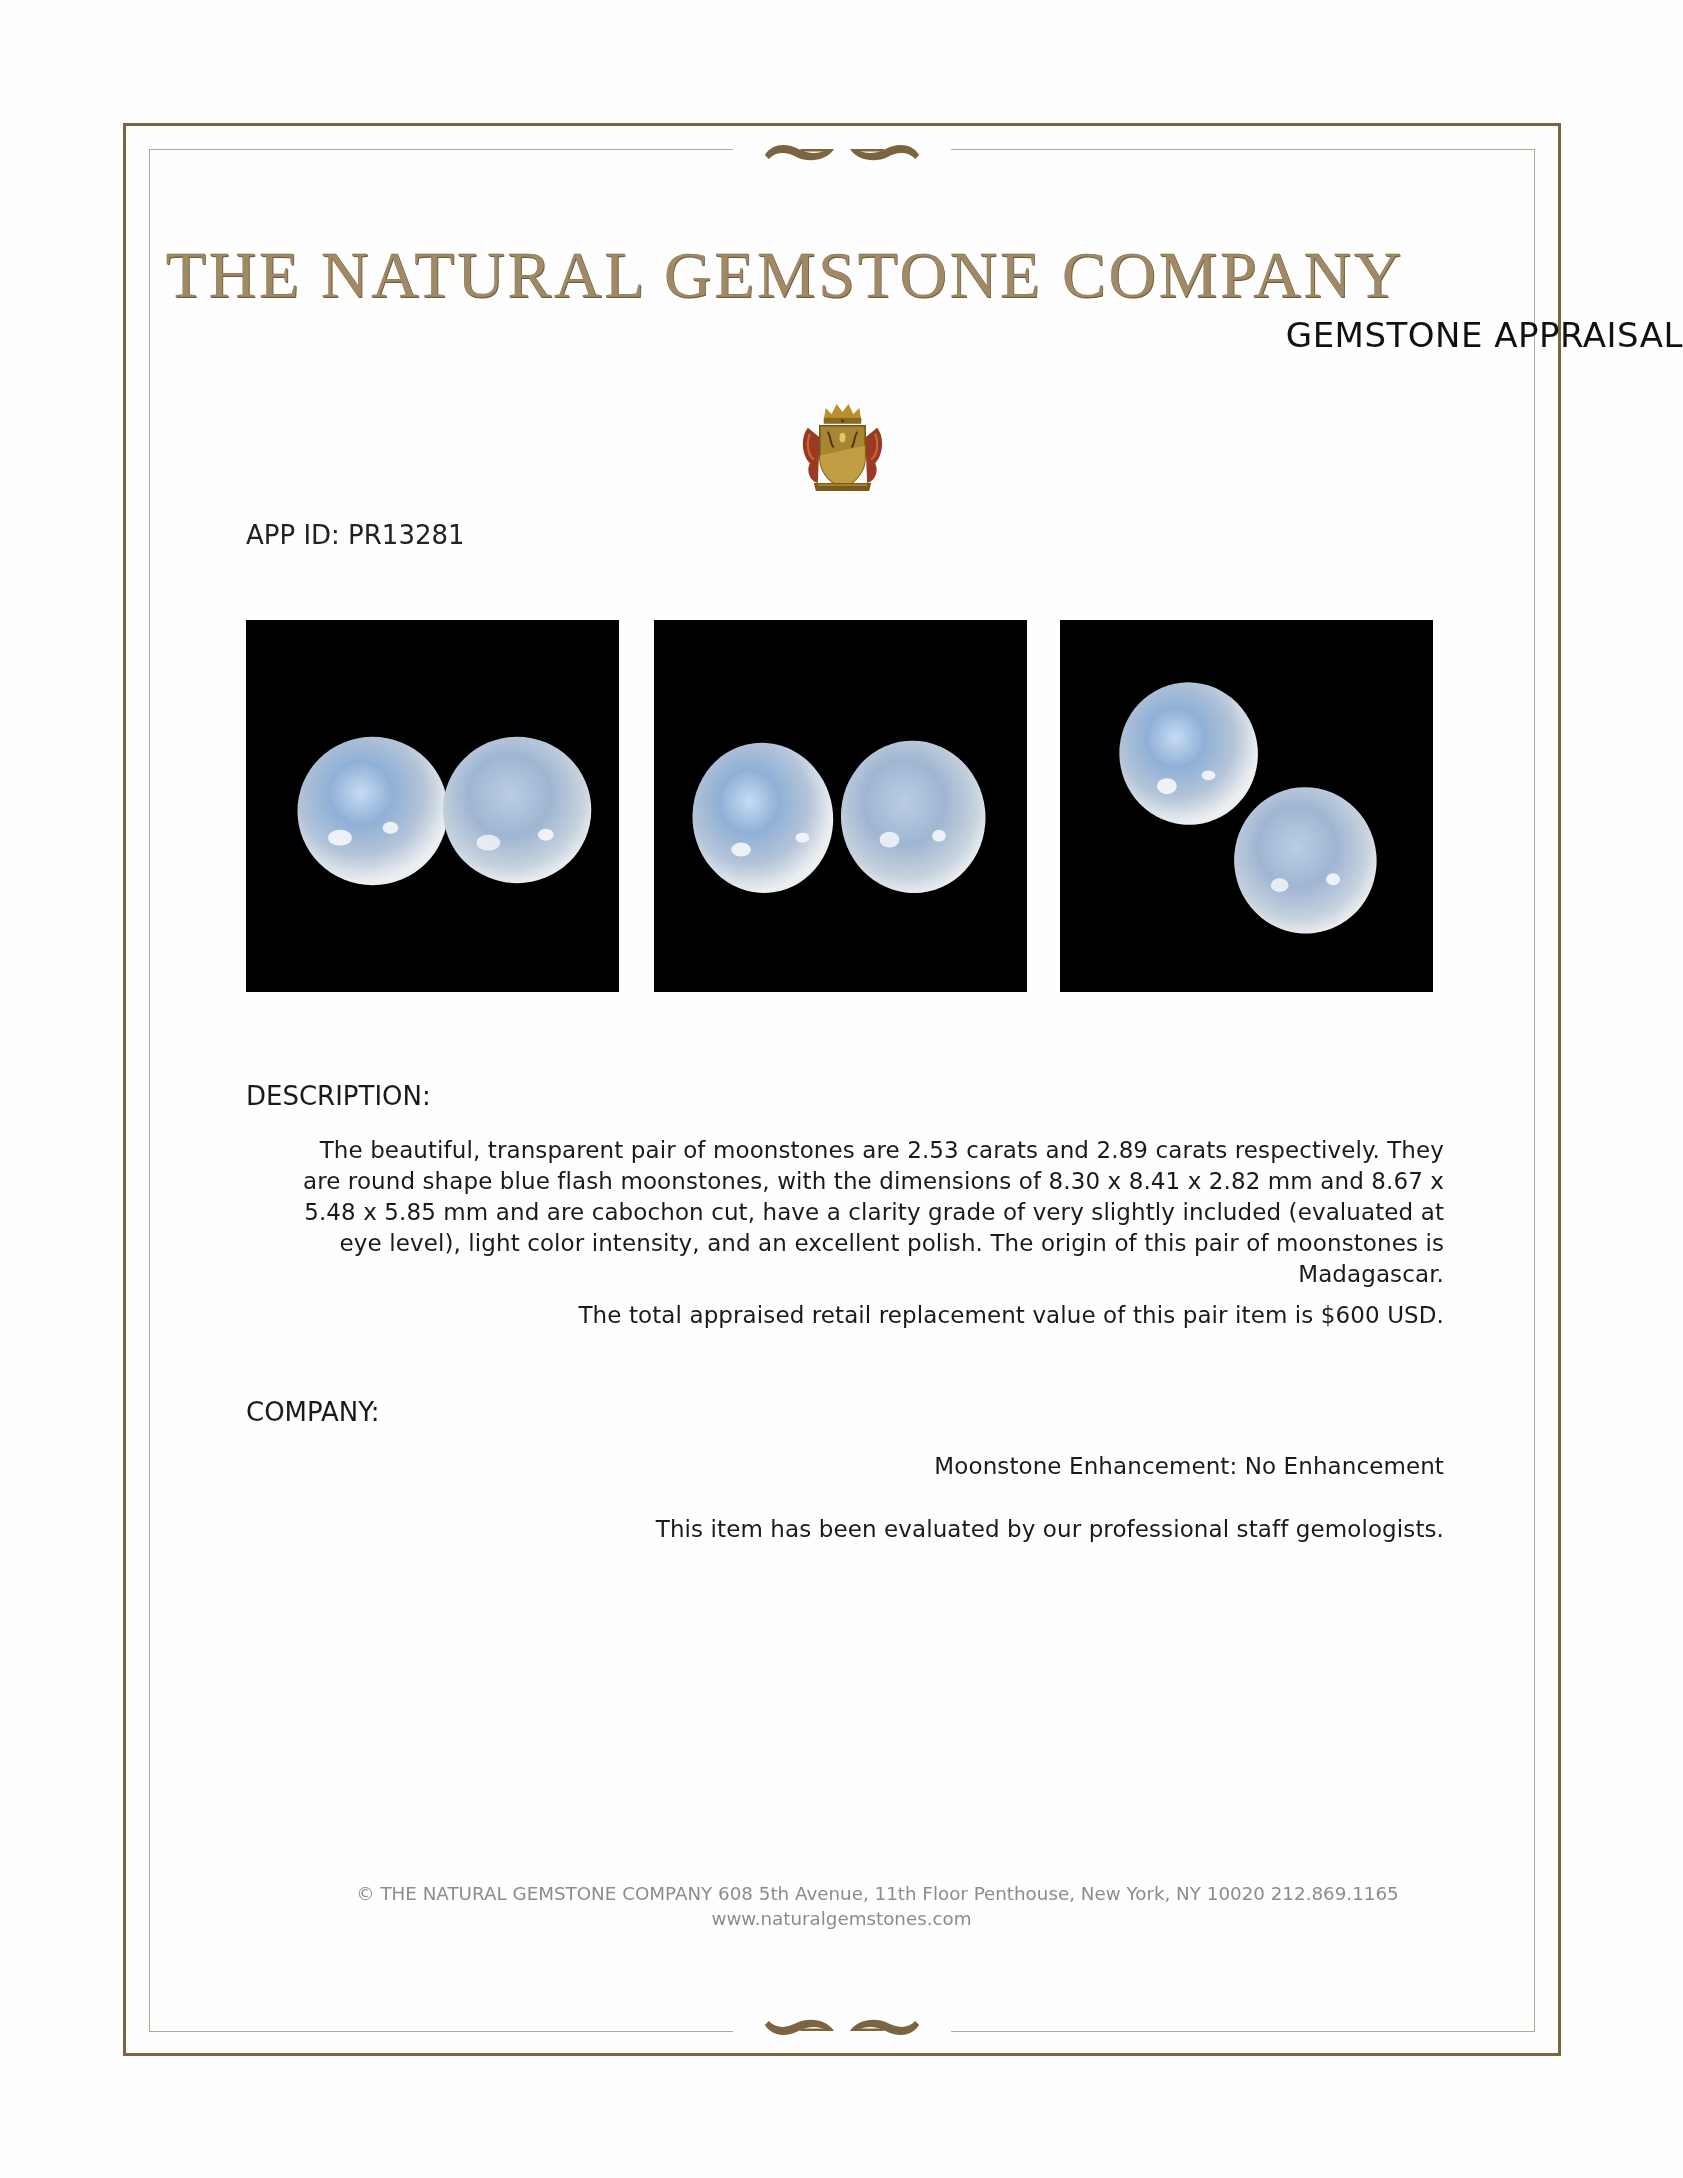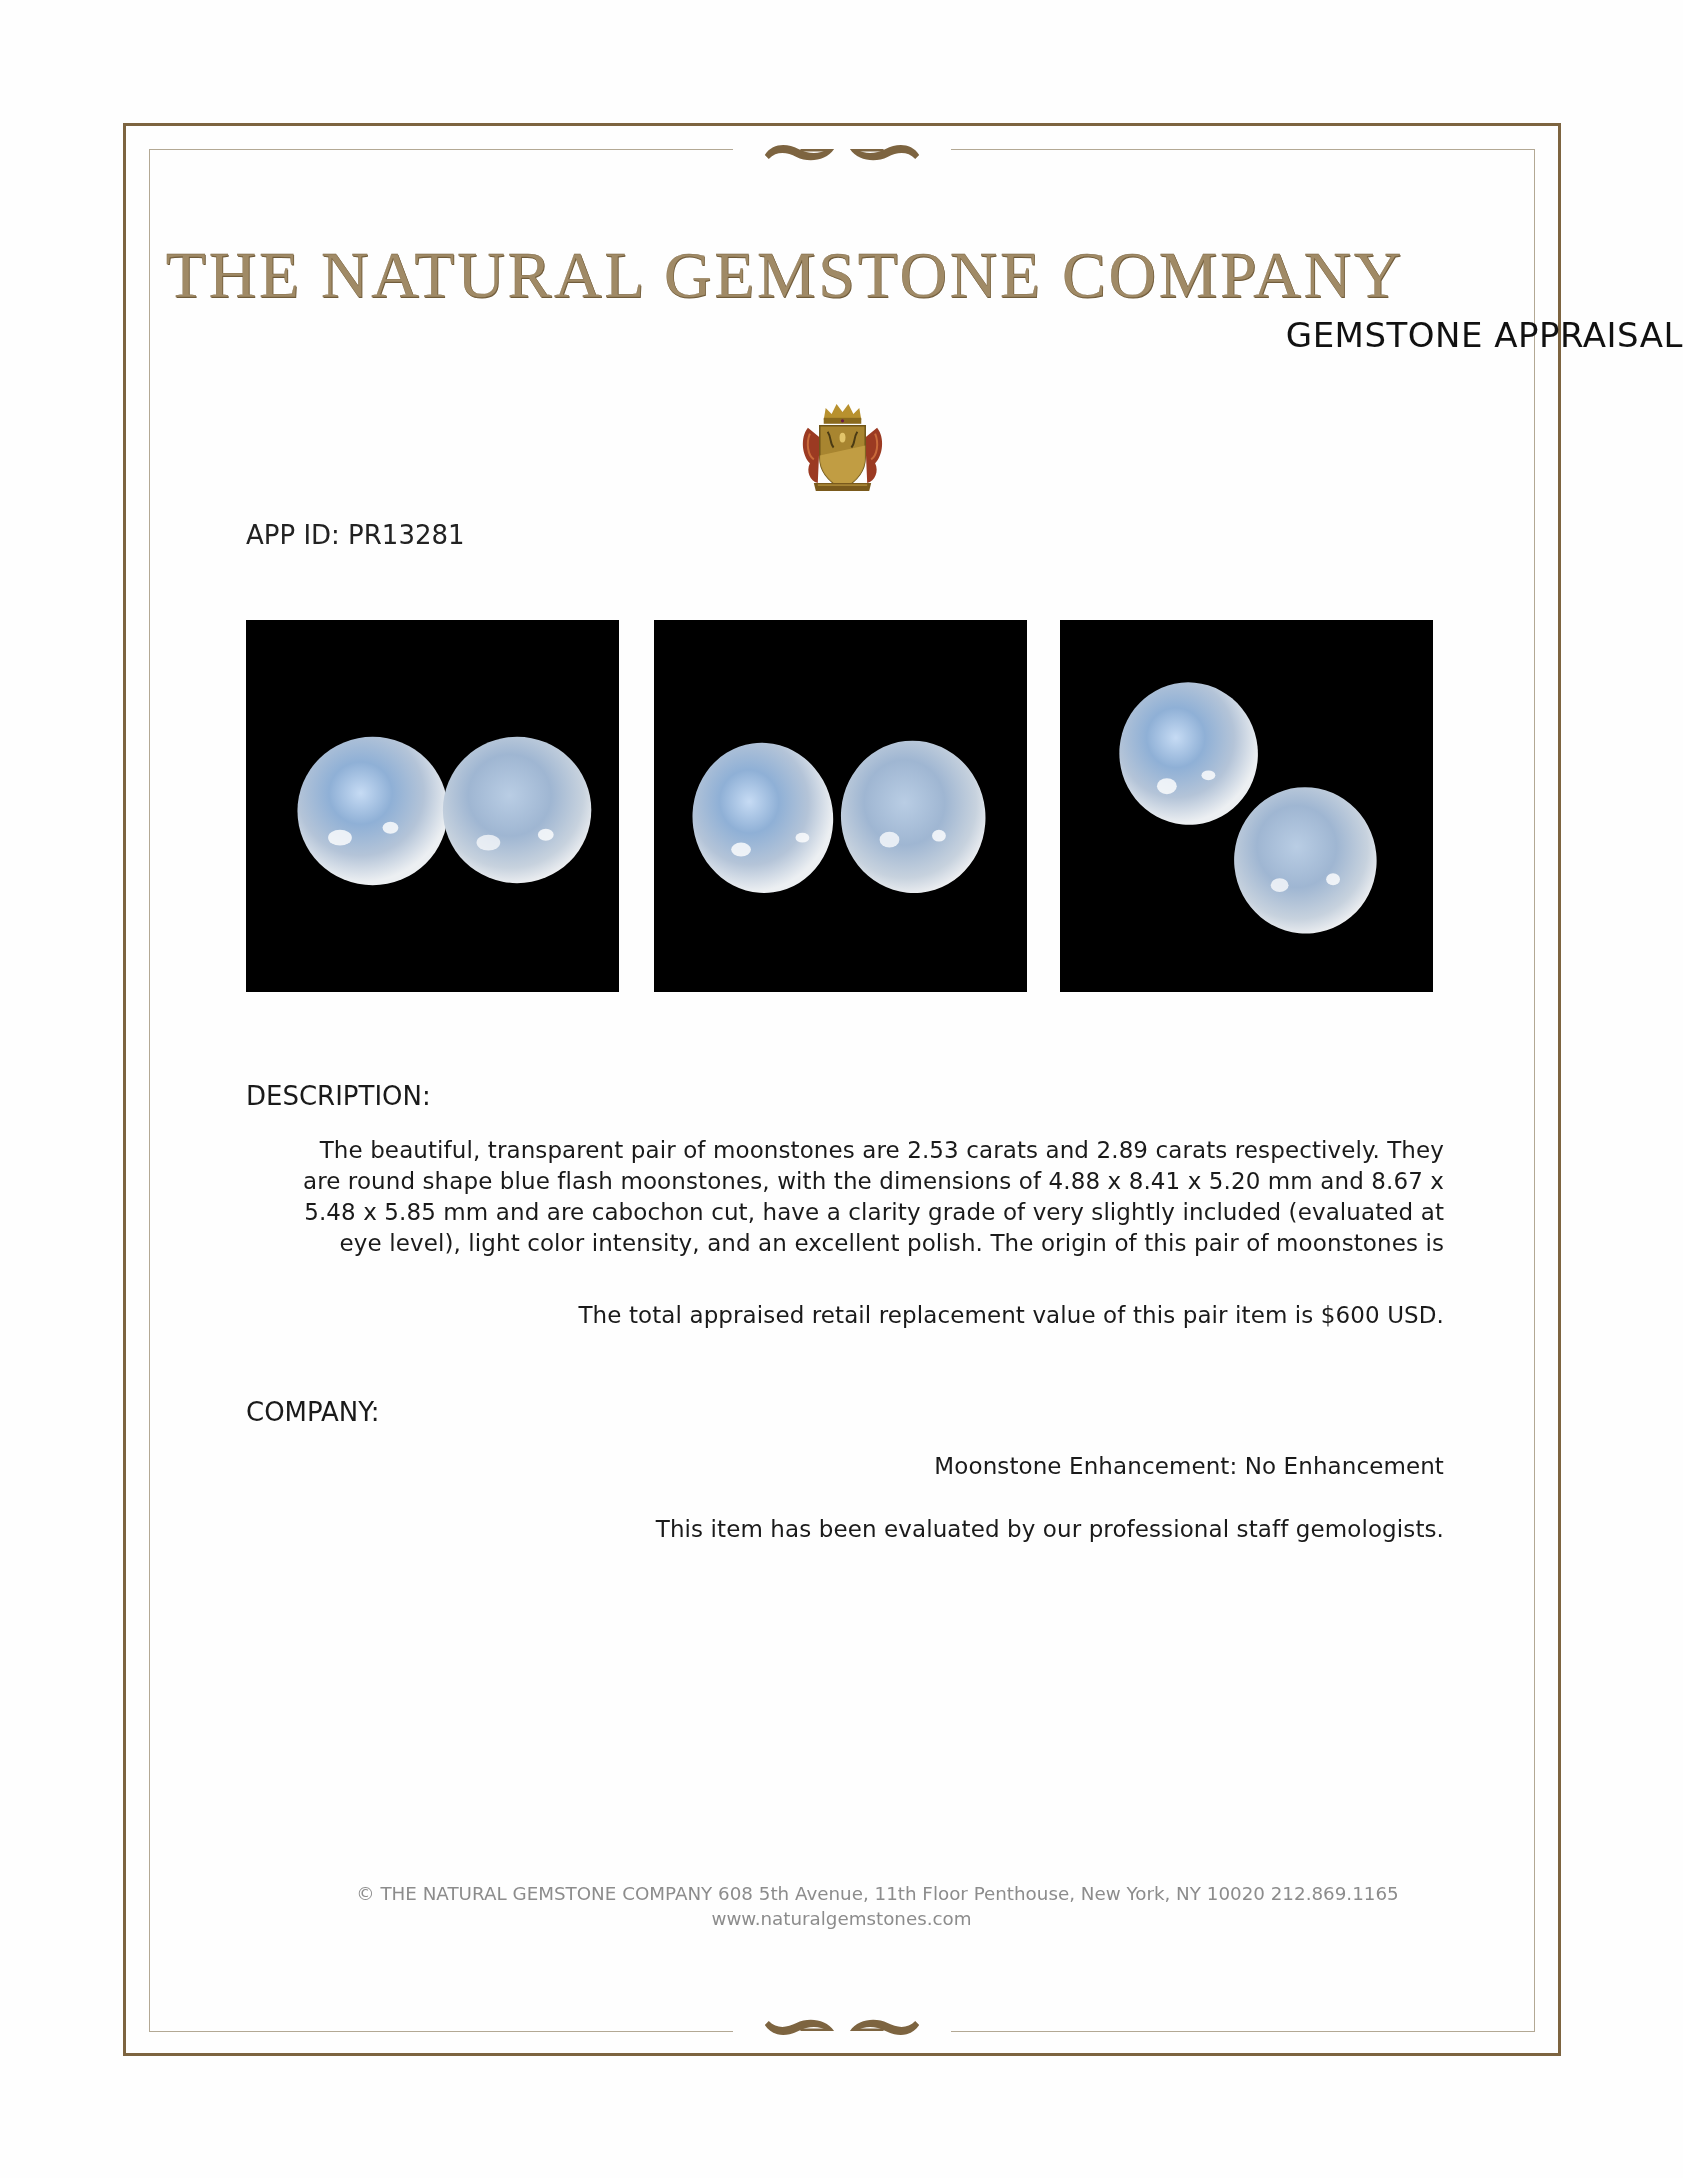--- a/index.html
+++ b/index.html
@@ -199,23 +199,24 @@
       <ellipse cx="150" cy="157" rx="7" ry="5" fill="#ffffff" opacity="0.8"></ellipse>
       <ellipse cx="222" cy="268" rx="9" ry="7" fill="#ffffff" opacity="0.75"></ellipse>
       <ellipse cx="276" cy="262" rx="7" ry="6" fill="#ffffff" opacity="0.8"></ellipse>
     </svg>
   </div>
 </div>
 
 <div class="section-heading" style="top:1079px;">DESCRIPTION:</div>
 <div class="paragraph" style="top:1135px;">
   <div>The beautiful, transparent pair of moonstones are 2.53 carats and 2.89 carats respectively. They</div>
-  <div>are round shape blue flash moonstones, with the dimensions of 4.88 x 8.41 x 5.20 mm and 8.67 x</div>
+  <div>are round shape blue flash moonstones, with the dimensions of 8.30 x 8.41 x 2.82 mm and 8.67 x</div>
   <div>5.48 x 5.85 mm and are cabochon cut, have a clarity grade of very slightly included (evaluated at</div>
   <div>eye level), light color intensity, and an excellent polish. The origin of this pair of moonstones is</div>
+  <div>Madagascar.</div>
 </div>
 <div class="paragraph" style="top:1300px;">The total appraised retail replacement value of this pair item is $600 USD.</div>
 
 <div class="section-heading" style="top:1395px;">COMPANY:</div>
 <div class="paragraph" style="top:1451px;">Moonstone Enhancement: No Enhancement</div>
 <div class="paragraph" style="top:1514px;">This item has been evaluated by our professional staff gemologists.</div>
 
 <div class="footer" style="top:1881px;padding-left:36px;">© THE NATURAL GEMSTONE COMPANY  608 5th Avenue, 11th Floor Penthouse, New York, NY  10020   212.869.1165</div>
 <div class="footer" style="top:1906px;">www.naturalgemstones.com</div>
 

